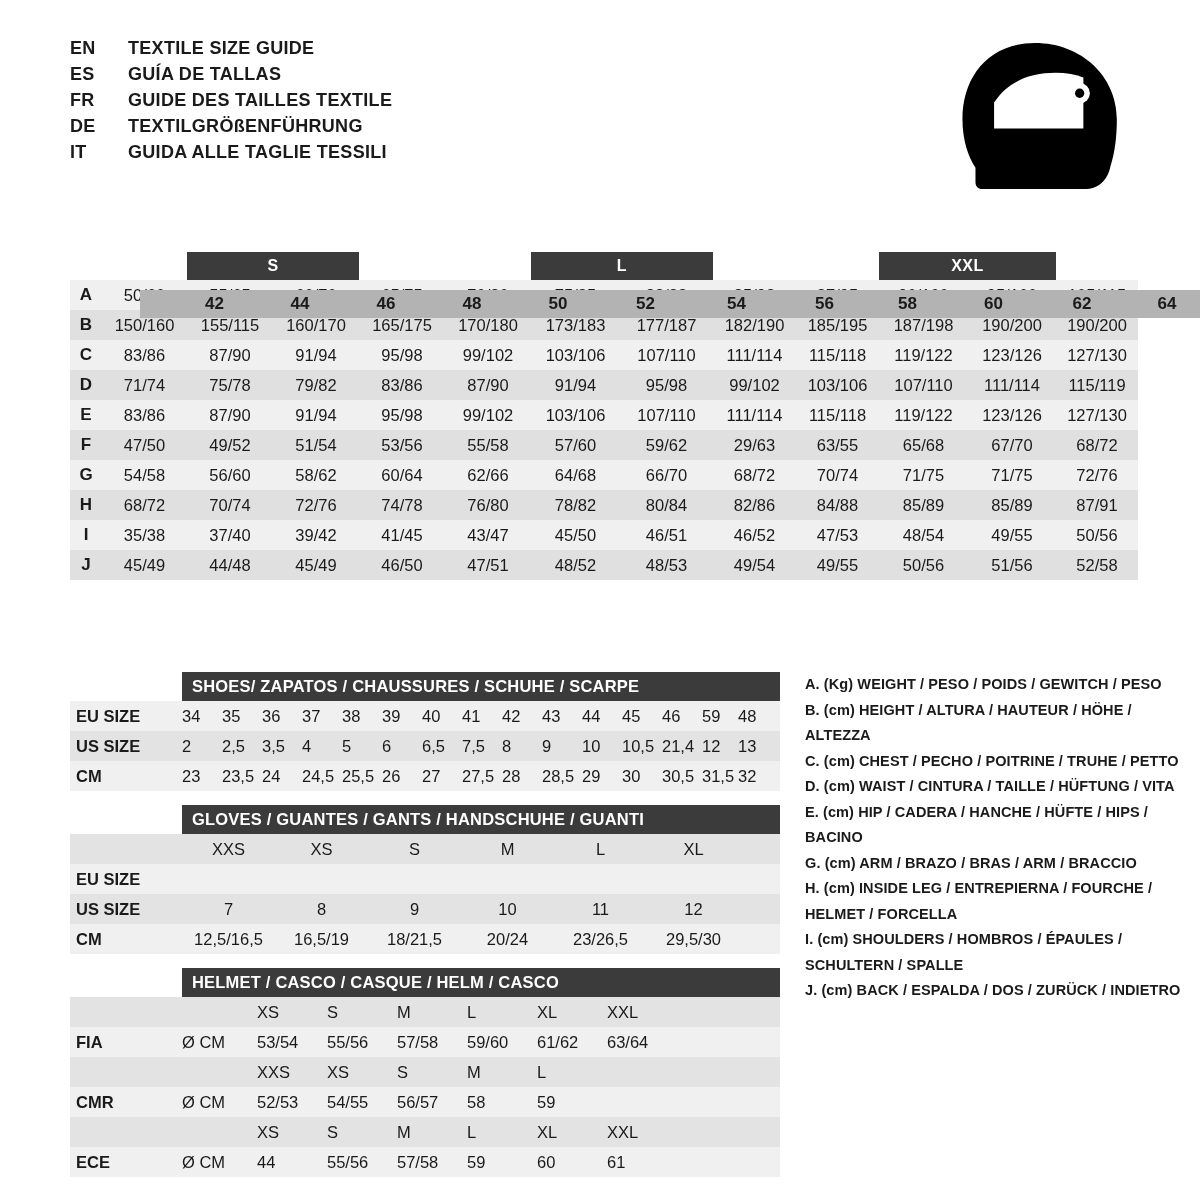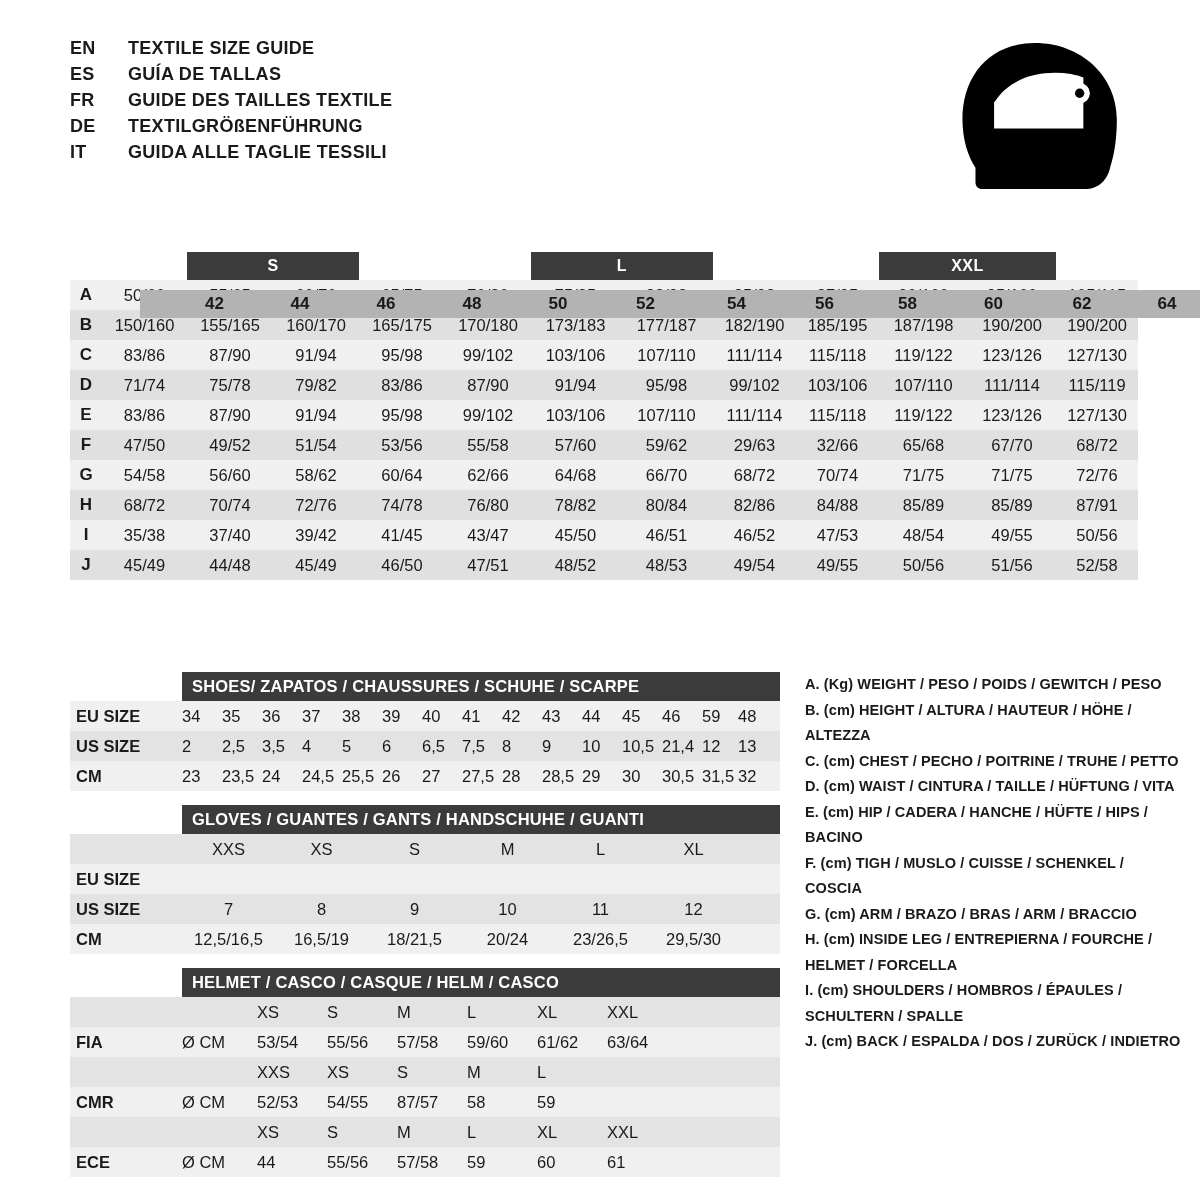--- a/index.html
+++ b/index.html
@@ -134,21 +134,21 @@
     <div class="mt-cell" style="width:83px">85/92</div>
     <div class="mt-cell" style="width:83px">87/95</div>
     <div class="mt-cell" style="width:89px">90/100</div>
     <div class="mt-cell" style="width:88px">95/100</div>
     <div class="mt-cell" style="width:82px">105/115</div>
   </div>
 
   <div class="mt-row rowB">
     <div class="mt-label">B</div>
     <div class="mt-cell" style="width:85px">150/160</div>
-    <div class="mt-cell" style="width:86px">155/165</div>
+    <div class="mt-cell" style="width:86px">155/115</div>
     <div class="mt-cell" style="width:86px">160/170</div>
     <div class="mt-cell" style="width:86px">165/175</div>
     <div class="mt-cell" style="width:86px">170/180</div>
     <div class="mt-cell" style="width:89px">173/183</div>
     <div class="mt-cell" style="width:93px">177/187</div>
     <div class="mt-cell" style="width:83px">182/190</div>
     <div class="mt-cell" style="width:83px">185/195</div>
     <div class="mt-cell" style="width:89px">187/198</div>
     <div class="mt-cell" style="width:88px">190/200</div>
     <div class="mt-cell" style="width:82px">190/200</div>
@@ -205,21 +205,21 @@
   <div class="mt-row rowB">
     <div class="mt-label">F</div>
     <div class="mt-cell" style="width:85px">47/50</div>
     <div class="mt-cell" style="width:86px">49/52</div>
     <div class="mt-cell" style="width:86px">51/54</div>
     <div class="mt-cell" style="width:86px">53/56</div>
     <div class="mt-cell" style="width:86px">55/58</div>
     <div class="mt-cell" style="width:89px">57/60</div>
     <div class="mt-cell" style="width:93px">59/62</div>
     <div class="mt-cell" style="width:83px">29/63</div>
-    <div class="mt-cell" style="width:83px">32/66</div>
+    <div class="mt-cell" style="width:83px">63/55</div>
     <div class="mt-cell" style="width:89px">65/68</div>
     <div class="mt-cell" style="width:88px">67/70</div>
     <div class="mt-cell" style="width:82px">68/72</div>
   </div>
 
   <div class="mt-row rowA">
     <div class="mt-label">G</div>
     <div class="mt-cell" style="width:85px">54/58</div>
     <div class="mt-cell" style="width:86px">56/60</div>
     <div class="mt-cell" style="width:86px">58/62</div>
@@ -428,21 +428,21 @@
       <span class="lcell" style="width:70px">L</span>
       <span class="lcell" style="width:70px"></span>
     </div>
   </div>
   <div class="lrow shade-a">
     <div class="rlabel">CMR</div>
     <div class="rcells">
       <span class="lcell" style="width:75px">Ø CM</span>
       <span class="lcell" style="width:70px">52/53</span>
       <span class="lcell" style="width:70px">54/55</span>
-      <span class="lcell" style="width:70px">87/57</span>
+      <span class="lcell" style="width:70px">56/57</span>
       <span class="lcell" style="width:70px">58</span>
       <span class="lcell" style="width:70px">59</span>
       <span class="lcell" style="width:70px"></span>
     </div>
   </div>
 
   <div class="lrow shade-b">
     <div class="rlabel"></div>
     <div class="rcells">
       <span class="lcell" style="width:75px"></span>
@@ -467,20 +467,19 @@
     </div>
   </div>
 </div>
 
 <div class="legend">
   <div>A. (Kg) WEIGHT / PESO / POIDS / GEWITCH / PESO</div>
   <div>B. (cm) HEIGHT / ALTURA / HAUTEUR / HÖHE / ALTEZZA</div>
   <div>C. (cm) CHEST / PECHO / POITRINE / TRUHE / PETTO</div>
   <div>D. (cm) WAIST / CINTURA / TAILLE / HÜFTUNG / VITA</div>
   <div>E. (cm) HIP / CADERA / HANCHE / HÜFTE / HIPS / BACINO</div>
-  <div>F. (cm) TIGH / MUSLO / CUISSE / SCHENKEL / COSCIA</div>
   <div>G. (cm) ARM / BRAZO / BRAS / ARM / BRACCIO</div>
   <div>H. (cm) INSIDE LEG / ENTREPIERNA / FOURCHE /</div>
   <div>HELMET / FORCELLA</div>
   <div>I. (cm) SHOULDERS / HOMBROS / ÉPAULES /</div>
   <div>SCHULTERN / SPALLE</div>
   <div>J. (cm) BACK / ESPALDA / DOS / ZURÜCK / INDIETRO</div>
 </div>
 
 </body></html>

